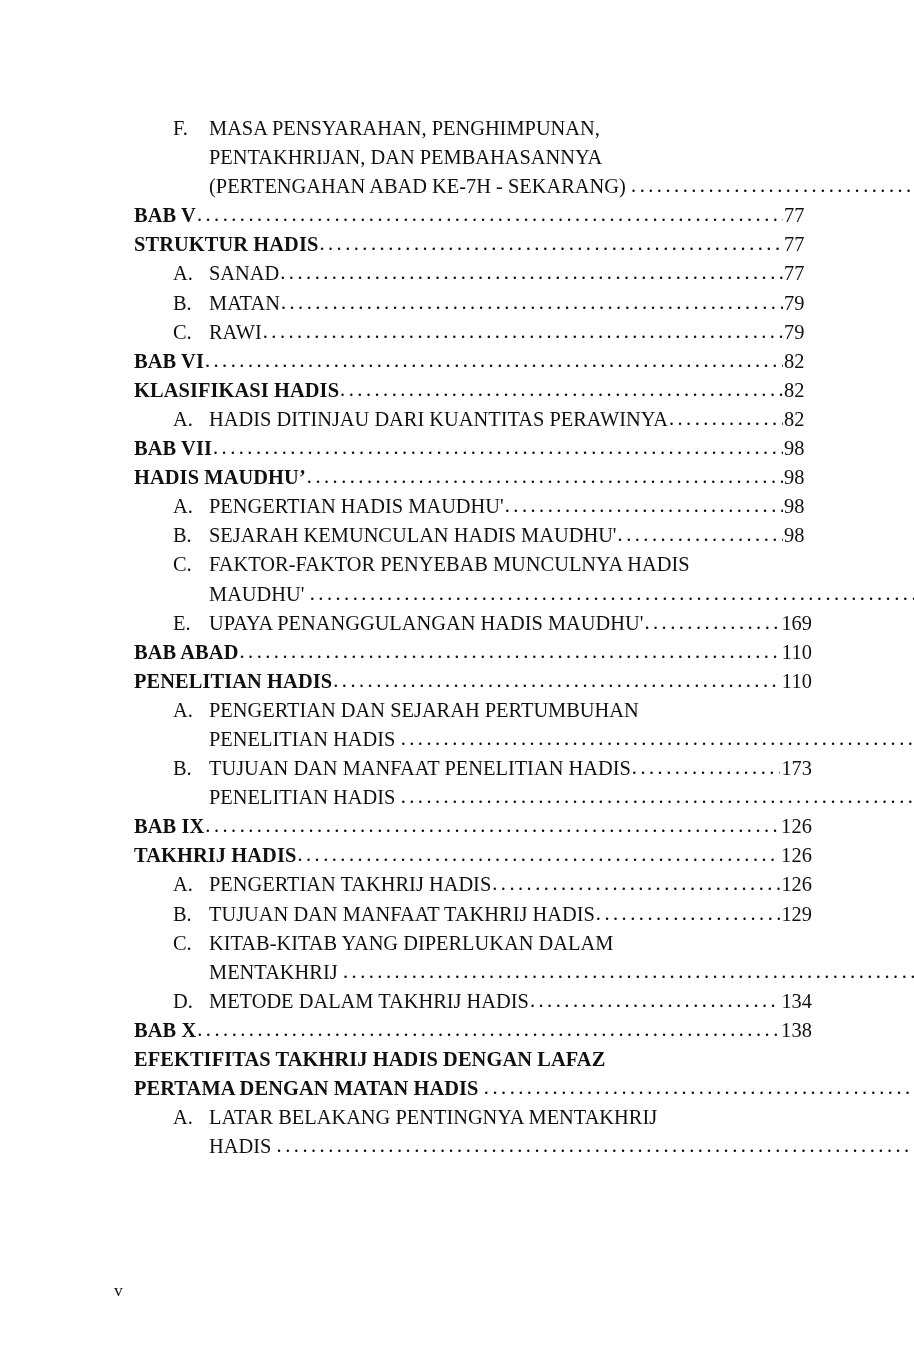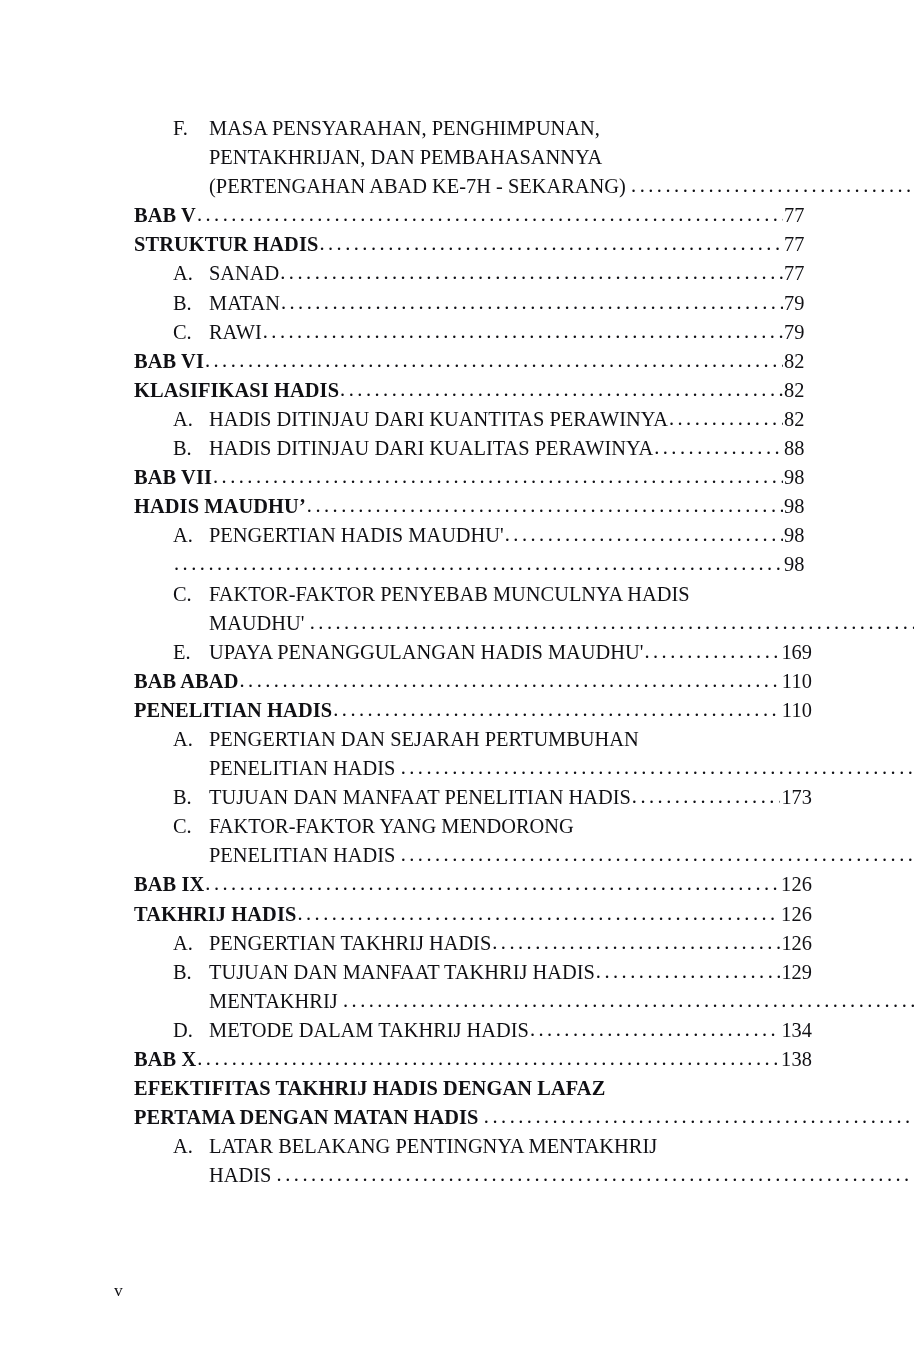--- a/index.html
+++ b/index.html
@@ -173,27 +173,20 @@
           <span class="page-num">82</span>
         </div>
       </div>
       <div class="toc-entry level-section">
         <div class="row">
           <span class="label"><span class="marker">A.</span><span>HADIS DITINJAU DARI KUANTITAS PERAWINYA</span></span>
           <span class="leader"></span>
           <span class="page-num">82</span>
         </div>
       </div>
-      <div class="toc-entry level-section">
-        <div class="row">
-          <span class="label"><span class="marker">B.</span><span>HADIS DITINJAU DARI KUALITAS PERAWINYA</span></span>
-          <span class="leader"></span>
-          <span class="page-num">88</span>
-        </div>
-      </div>
       <div class="toc-entry level-chapter">
         <div class="row">
           <span class="label"><span>BAB VII</span></span>
           <span class="leader"></span>
           <span class="page-num">98</span>
         </div>
       </div>
       <div class="toc-entry level-chapter">
         <div class="row">
           <span class="label"><span>HADIS MAUDHU’</span></span>
@@ -203,20 +196,21 @@
       </div>
       <div class="toc-entry level-section">
         <div class="row">
           <span class="label"><span class="marker">A.</span><span>PENGERTIAN HADIS MAUDHU'</span></span>
           <span class="leader"></span>
           <span class="page-num">98</span>
         </div>
       </div>
       <div class="toc-entry level-section">
         <div class="row">
+          <span class="label"><span class="marker">B.</span><span>SEJARAH KEMUNCULAN HADIS MAUDHU'</span></span>
           <span class="leader"></span>
           <span class="page-num">98</span>
         </div>
       </div>
       <div class="toc-entry level-section">
         <span class="plain-line"><span class="marker">C.</span><span>FAKTOR-FAKTOR PENYEBAB MUNCULNYA HADIS</span></span>
         <div class="row cont"><span class="label"><span>MAUDHU'</span></span><span class="leader"></span></div>
       </div>
       <div class="toc-entry level-section">
         <div class="row">
@@ -244,21 +238,20 @@
         <div class="row cont"><span class="label"><span>PENELITIAN HADIS</span></span><span class="leader"></span></div>
       </div>
       <div class="toc-entry level-section">
         <div class="row">
           <span class="label"><span class="marker">B.</span><span>TUJUAN DAN MANFAAT PENELITIAN HADIS</span></span>
           <span class="leader"></span>
           <span class="page-num">173</span>
         </div>
       </div>
       <div class="toc-entry level-section">
-        <span class="plain-line"><span class="marker">C.</span><span>FAKTOR-FAKTOR YANG MENDORONG</span></span>
         <div class="row cont"><span class="label"><span>PENELITIAN HADIS</span></span><span class="leader"></span></div>
       </div>
       <div class="toc-entry level-chapter">
         <div class="row">
           <span class="label"><span>BAB IX</span></span>
           <span class="leader"></span>
           <span class="page-num">126</span>
         </div>
       </div>
       <div class="toc-entry level-chapter">
@@ -276,20 +269,21 @@
         </div>
       </div>
       <div class="toc-entry level-section">
         <div class="row">
           <span class="label"><span class="marker">B.</span><span>TUJUAN DAN MANFAAT TAKHRIJ HADIS</span></span>
           <span class="leader"></span>
           <span class="page-num">129</span>
         </div>
       </div>
       <div class="toc-entry level-section">
+        <span class="plain-line"><span class="marker">C.</span><span>KITAB-KITAB YANG DIPERLUKAN DALAM</span></span>
         <div class="row cont"><span class="label"><span>MENTAKHRIJ</span></span><span class="leader"></span></div>
       </div>
       <div class="toc-entry level-section">
         <div class="row">
           <span class="label"><span class="marker">D.</span><span>METODE DALAM TAKHRIJ HADIS</span></span>
           <span class="leader"></span>
           <span class="page-num">134</span>
         </div>
       </div>
       <div class="toc-entry level-chapter">

